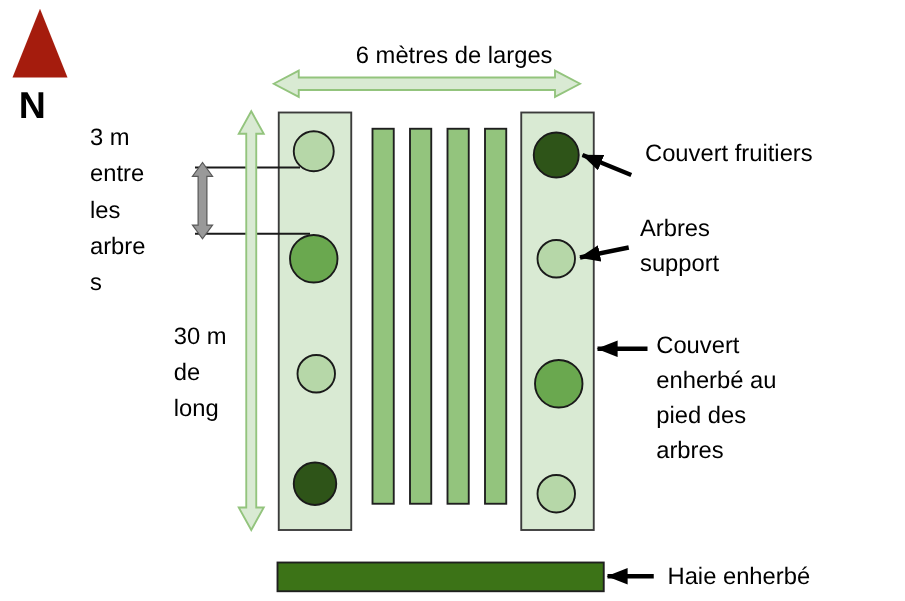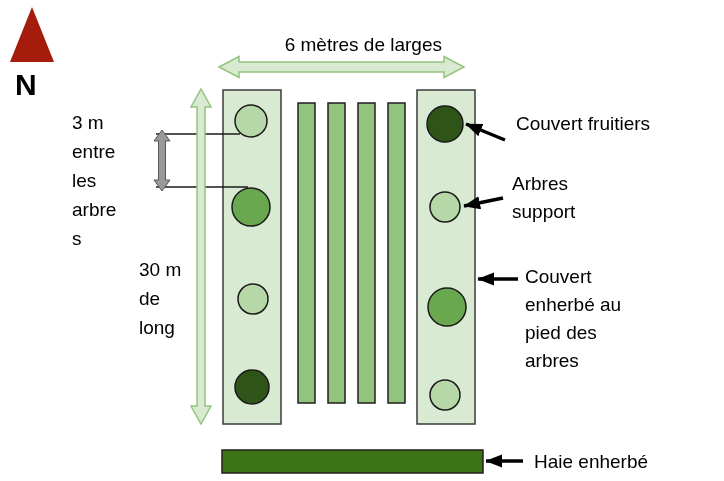--- a/index.html
+++ b/index.html
@@ -20,21 +20,21 @@
     white-space: pre-line;
     color: #000000;
   }
   .north-label {
     position: absolute;
     left: 15px; top: 68px;
     font-size: 30px;
     font-weight: bold;
   }
   .width-label  { left: 240px; top: 30px; width: 202px; text-align: right; }
-  .spacing-label{ left: 72px;  top: 108px; }
+  .spacing-label{ left: 72px;  top: 96px; }
   .length-label { left: 139px; top: 255px; }
   .fruitiers-label { left: 516px; top: 109px; }
   .support-label   { left: 512px; top: 170px; line-height: 28px; }
   .couvert-label   { left: 525px; top: 263px; line-height: 28px; }
   .haie-label      { left: 534px; top: 447px; }
 
   .strip { fill: var(--strip_fill); stroke: #3b3b3b; stroke-width: 1.5; }
   .bar   { fill: var(--row_green);  stroke: #1f1f1f; stroke-width: 1.5; }
   .tree  { stroke: #1a1a1a; stroke-width: 1.5; }
   .tree-light  { fill: var(--tree_light); }

